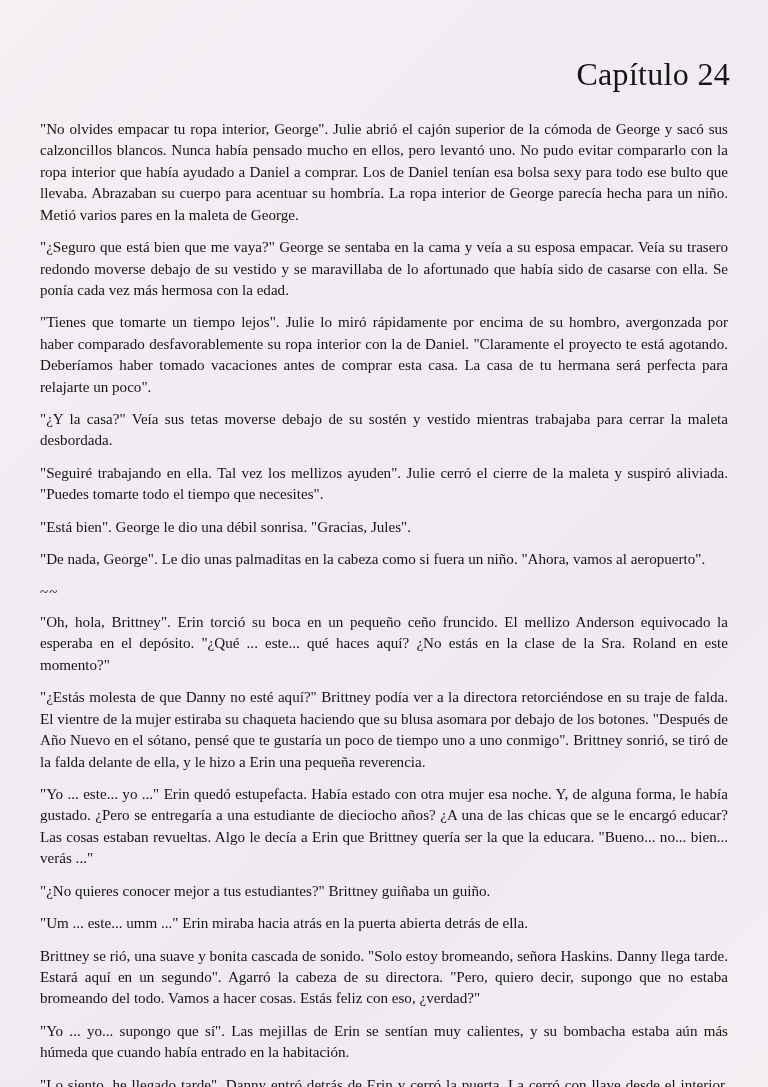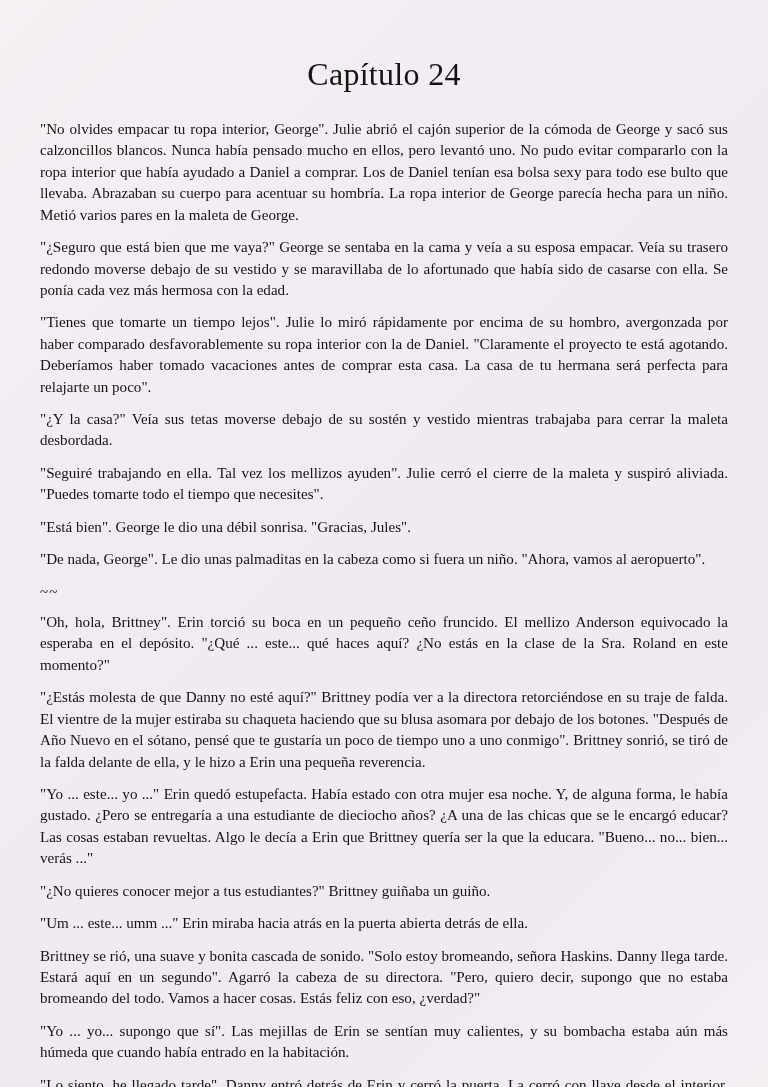--- a/index.html
+++ b/index.html
@@ -15,21 +15,21 @@
   }
   .page {
     position: relative;
     width: 768px;
     min-height: 1087px;
     box-sizing: border-box;
     padding: 38px 38px 0 38px;
     background: linear-gradient(135deg, #f4f0f4 0%, #f1ecf1 35%, #efeaf0 70%, #f3eff3 100%);
   }
   .chapter-title {
-    text-align: center;
+    text-align: right;
     font-size: 32px;
     font-weight: normal;
     letter-spacing: 0.3px;
     margin: 18px 0 26px 0;
     font-family: "Liberation Serif", serif;
   }
   .body-text {
     padding: 0 2px;
   }
   .para {

